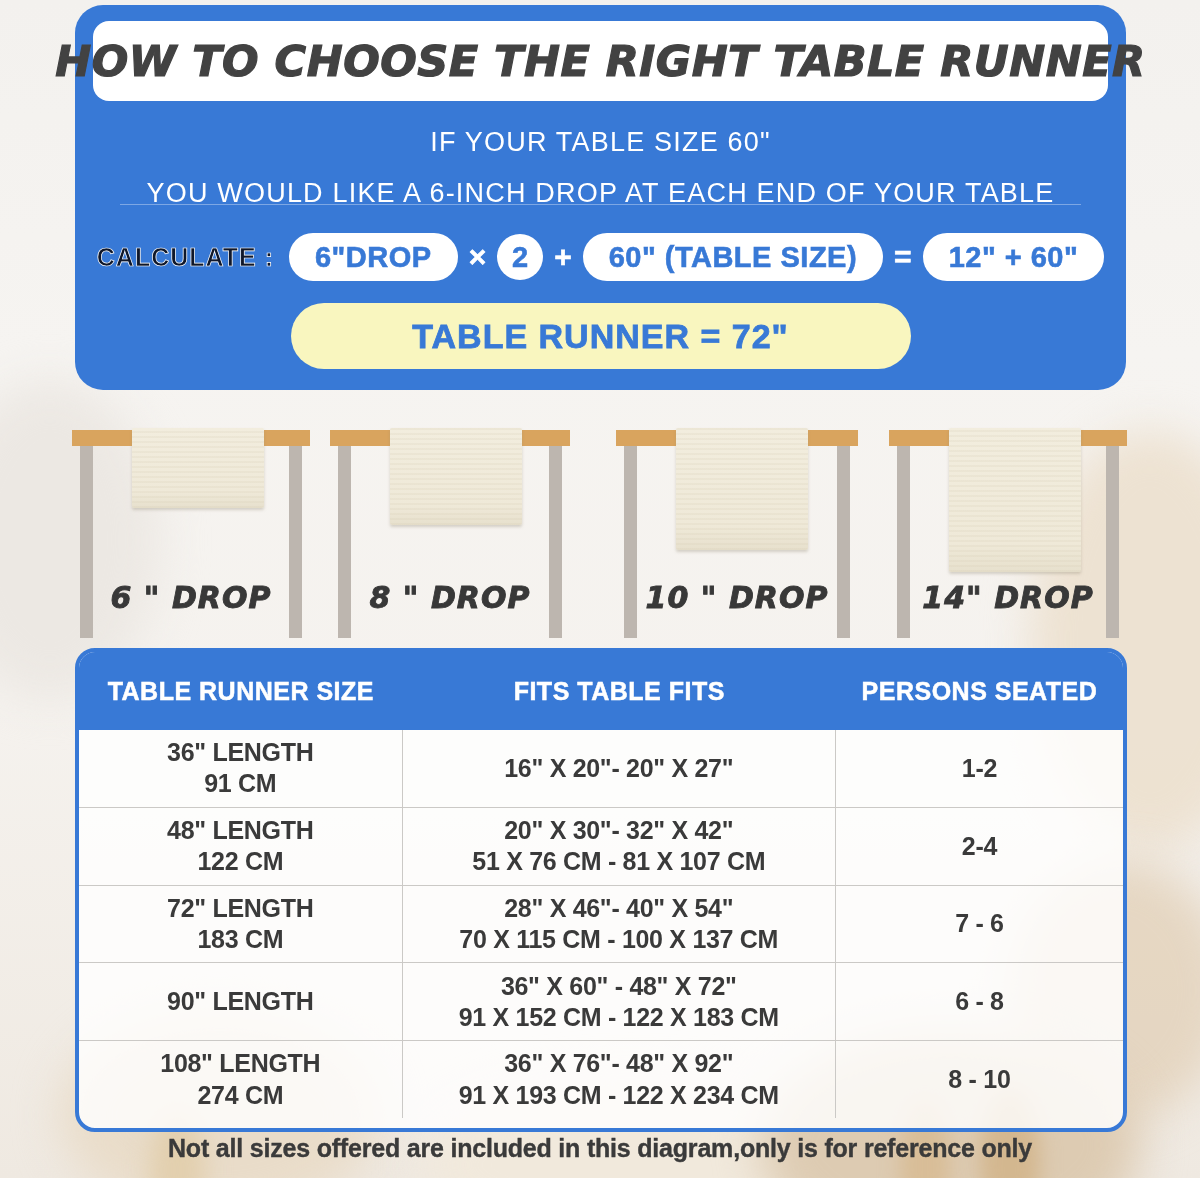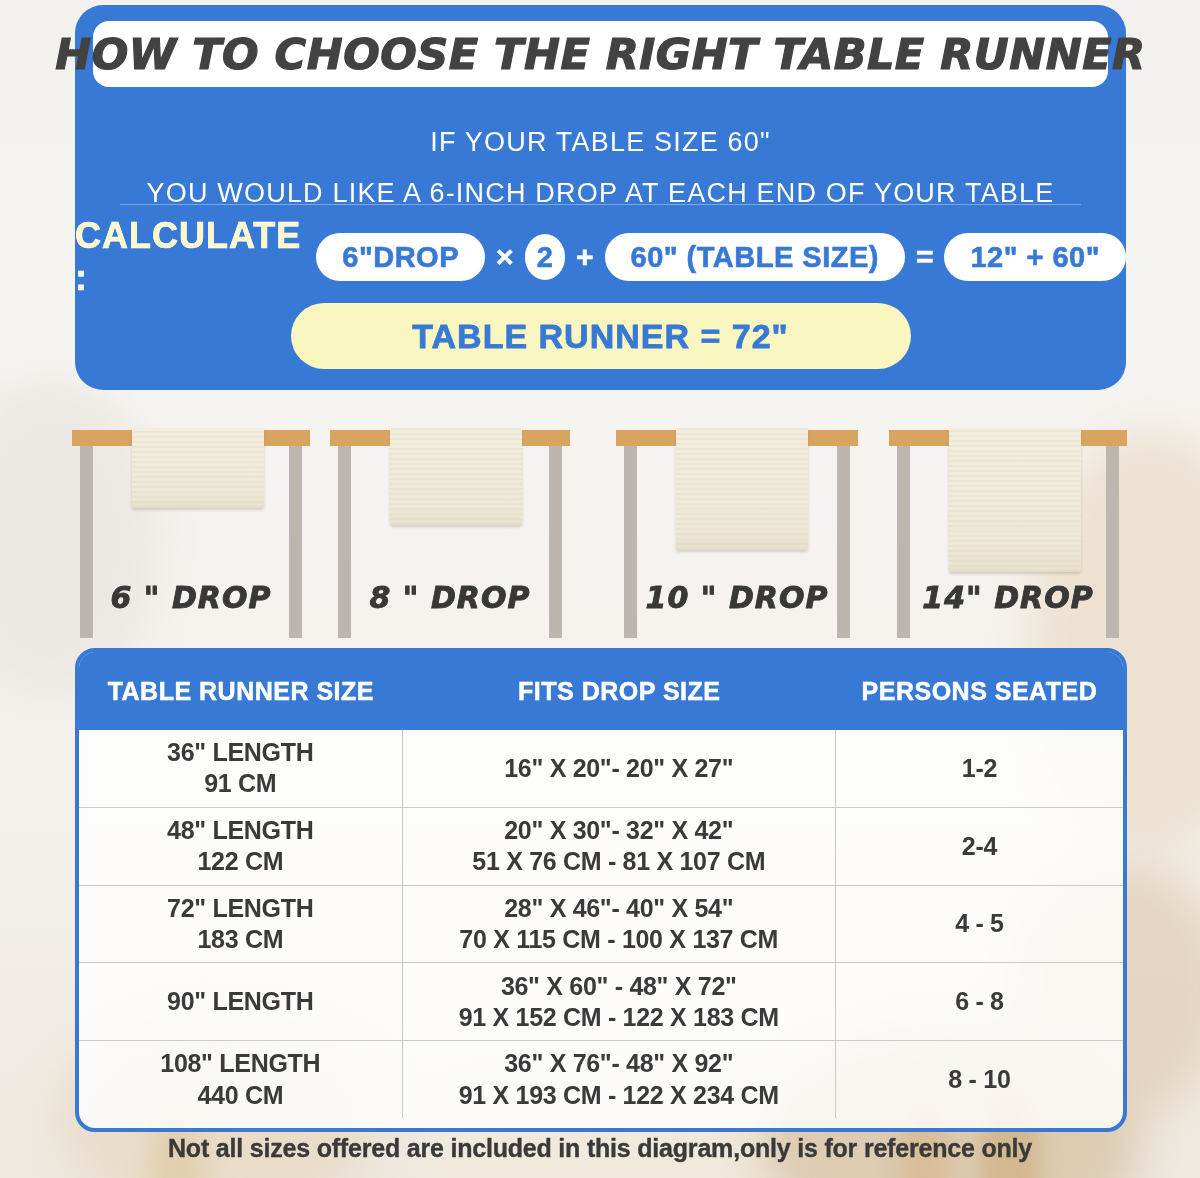--- a/index.html
+++ b/index.html
@@ -9,21 +9,21 @@
     font-family:"Liberation Sans",sans-serif;
   }
   
   .bg-blob{position:absolute;border-radius:50%;filter:blur(22px);}
   
   .top-panel{
     position:absolute;left:75px;top:5px;width:1051px;height:385px;
     background:#3879d6;border-radius:28px;box-sizing:border-box;
   }
   .title-box{
-    position:absolute;left:18px;right:18px;top:16px;height:66px;
+    position:absolute;left:18px;right:18px;top:16px;height:80px;
     background:#ffffff;border-radius:16px;display:flex;align-items:center;justify-content:center;
   }
   .title-box h1{
     margin:0;font-family:"DejaVu Sans","Liberation Sans",sans-serif;
     font-size:43px;font-weight:bold;font-style:italic;color:#424242;
     -webkit-text-stroke:1.2px #424242;letter-spacing:.5px;white-space:nowrap;
   }
   .intro-line{
     position:relative;text-align:center;color:#ffffff;
     font-size:27px;letter-spacing:1.2px;font-weight:normal;
@@ -32,21 +32,21 @@
   .intro-line.l2{margin-top:20px;}
   .top-divider{
     position:absolute;left:45px;right:45px;top:199px;height:1px;
     background:rgba(255,255,255,0.35);
   }
   .calc-row{
     position:absolute;left:0;right:0;top:228px;height:48px;
     display:flex;align-items:center;justify-content:center;gap:11px;
   }
   .calc-label{
-    color:#fef9c3;font-size:36px;font-weight:bold;letter-spacing:1px;
+    color:#0f172a;font-size:25px;font-weight:bold;letter-spacing:1px;
     -webkit-text-stroke:.7px #ffffff;margin-right:4px;
   }
   .pill{
     background:#ffffff;color:#3879d6;height:48px;line-height:48px;border-radius:25px;
     padding:0 26px;font-size:29px;font-weight:bold;letter-spacing:.5px;
     -webkit-text-stroke:.6px #3879d6;white-space:nowrap;
   }
   .op{color:#ffffff;font-size:30px;font-weight:bold;-webkit-text-stroke:.6px #ffffff;}
   .calc-circle{
     background:#ffffff;color:#3879d6;width:46px;height:46px;border-radius:50%;
@@ -180,21 +180,21 @@
       <div class="leg right"></div>
       <div class="runner" style="height:144px;"></div>
       <div class="drop-label">14" DROP</div>
     </div>
 
   </div>
 
   <div class="size-panel">
     <div class="size-header">
       <div class="hcell" style="flex:0 0 31%;">TABLE RUNNER SIZE</div>
-      <div class="hcell" style="flex:0 0 41.5%;">FITS DROP SIZE</div>
+      <div class="hcell" style="flex:0 0 41.5%;">FITS TABLE FITS</div>
       <div class="hcell" style="flex:1;">PERSONS SEATED</div>
     </div>
     <div class="size-body">
 
       <div class="size-row">
         <div class="cell c1">
           <div>36" LENGTH</div>
           <div>91 CM</div>
         </div>
         <div class="cell c2">
@@ -217,38 +217,38 @@
 
       <div class="size-row">
         <div class="cell c1">
           <div>72" LENGTH</div>
           <div>183 CM</div>
         </div>
         <div class="cell c2">
           <div>28" X 46"- 40" X 54"</div>
           <div>70 X 115 CM - 100 X 137 CM</div>
         </div>
-        <div class="cell c3">4 - 5</div>
+        <div class="cell c3">7 - 6</div>
       </div>
 
       <div class="size-row">
         <div class="cell c1">
           <div>90" LENGTH</div>
         </div>
         <div class="cell c2">
           <div>36" X 60" - 48" X 72"</div>
           <div>91 X 152 CM - 122 X 183 CM</div>
         </div>
         <div class="cell c3">6 - 8</div>
       </div>
 
       <div class="size-row">
         <div class="cell c1">
           <div>108" LENGTH</div>
-          <div>440 CM</div>
+          <div>274 CM</div>
         </div>
         <div class="cell c2">
           <div>36" X 76"- 48" X 92"</div>
           <div>91 X 193 CM - 122 X 234 CM</div>
         </div>
         <div class="cell c3">8 - 10</div>
       </div>
 
     </div>
   </div>

